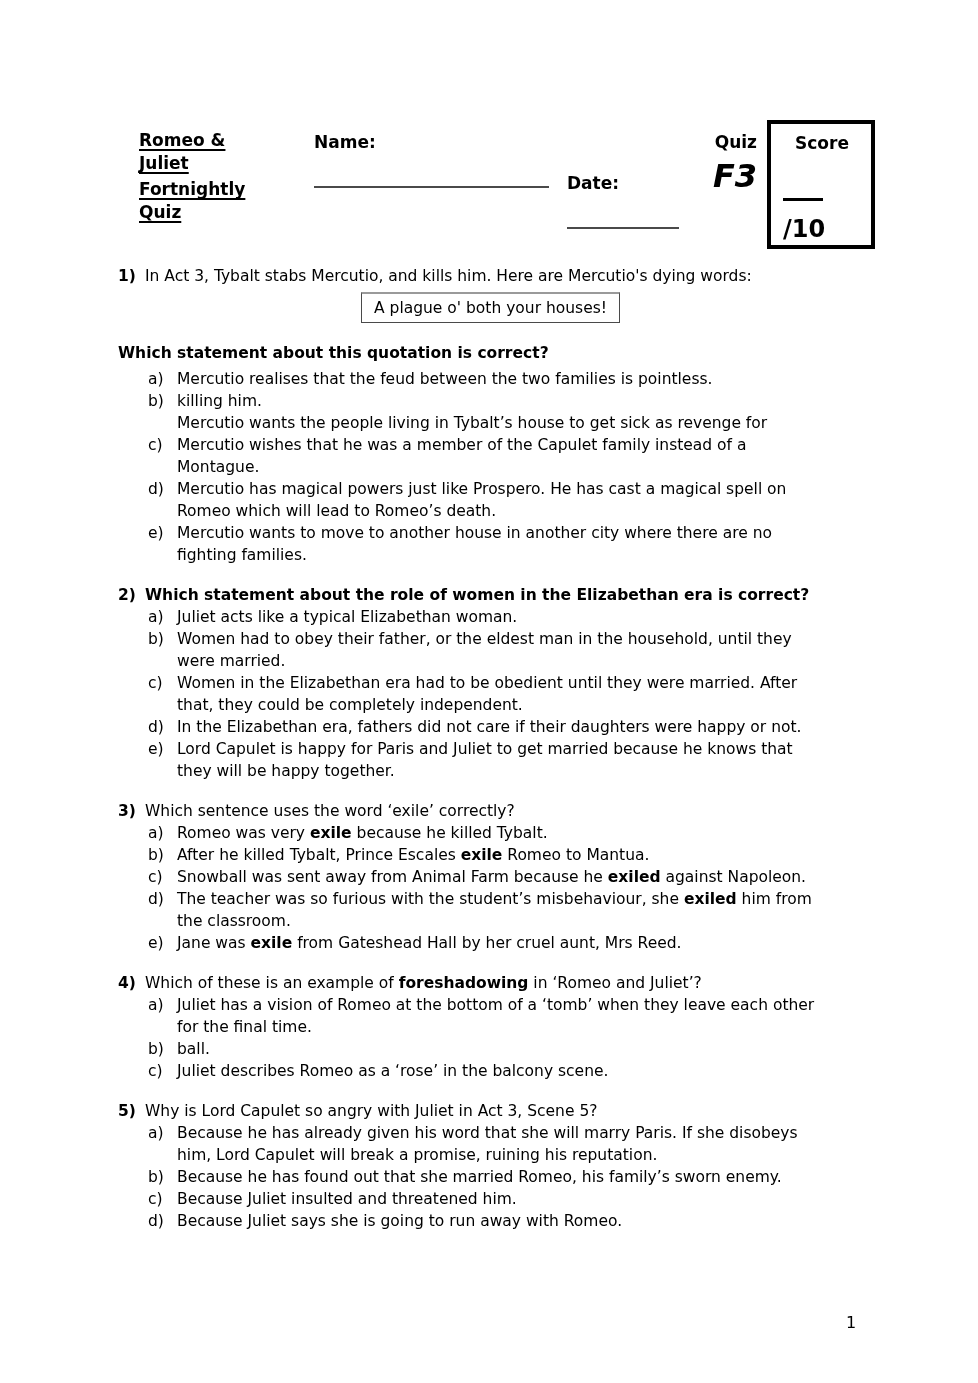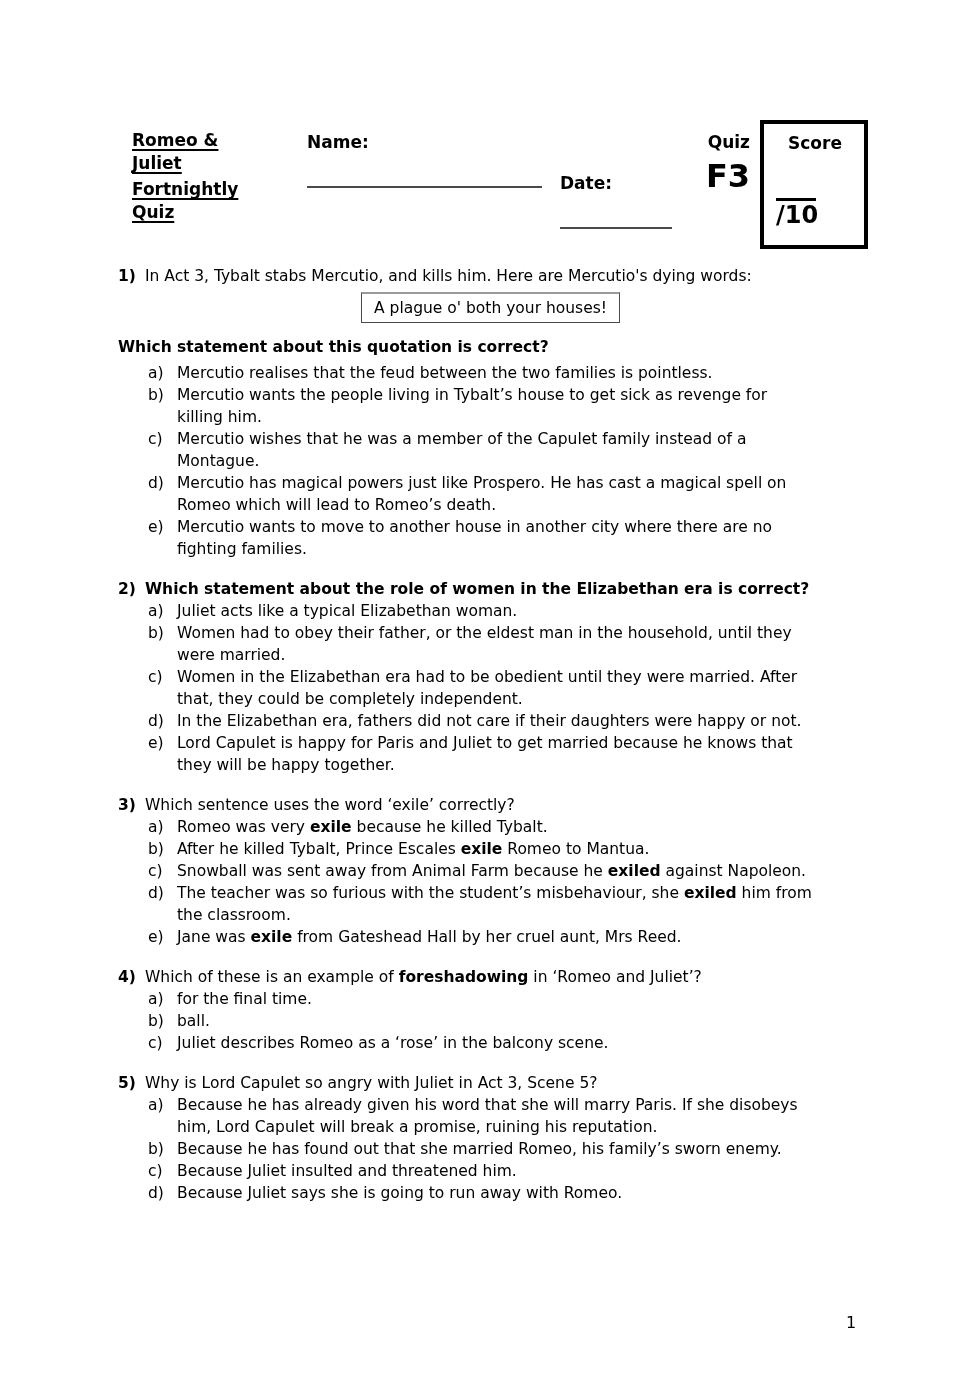--- a/index.html
+++ b/index.html
@@ -5,63 +5,63 @@
   html,body{margin:0;padding:0;background:#e8e8e8;}
   .page{
     position:relative;
     width:978px;height:1383px;
     background:#ffffff;
     font-family:"DejaVu Sans",sans-serif;
     font-size:15.5px;line-height:22px;color:#000;
     overflow:hidden;
   }
   
-  .header{position:absolute;left:4px;top:0;width:895px;height:265px;}
+  .header{position:absolute;left:11px;top:0;width:895px;height:265px;}
   .hlabel{font-weight:bold;font-size:17px;line-height:22px;}
   .title-block{
     position:absolute;left:128px;top:129px;width:132px;
     font-weight:bold;font-size:17px;line-height:23px;
   }
   .title-para{
     margin:0;
     text-decoration:underline;
     text-decoration-thickness:2px;
     text-underline-offset:3px;
     text-decoration-skip-ink:none;
   }
   .title-para + .title-para{margin-top:3px;}
   .name-block{position:absolute;left:303px;top:131px;width:235px;}
   .date-block{position:absolute;left:556px;top:131px;width:112px;margin-top:41px;}
   .fill-line{border-bottom:2px solid #4a4a4a;height:0;margin-top:32px;}
   .quiz-block{position:absolute;left:640px;top:131px;width:106px;text-align:right;}
-  .quiz-code{font-weight:bold;font-size:32px;line-height:34px;margin-top:6px;}
+  .quiz-code{font-weight:bold;font-size:32px;line-height:34px;margin-top:6px;font-style:italic;}
   .score-box{
     position:absolute;left:756px;top:120px;width:108px;height:129px;
     border:4px solid #000;box-sizing:border-box;
     padding:8px 10px 16px 12px;
   }
   .score-label{text-align:center;}
   .score-blank{width:40px;border-bottom:3px solid #000;height:44px;}
-  .score-denom{font-weight:bold;font-size:24px;line-height:28px;margin-top:0;}
+  .score-denom{font-weight:bold;font-size:24px;line-height:28px;margin-top:14px;}
   
   #questions{position:absolute;left:118px;top:265px;width:745px;}
   .question{margin:0 0 18px 0;}
   .q-row{display:flex;}
   .q-num{flex:0 0 27px;font-weight:bold;}
   .q-stem{flex:1;white-space:nowrap;}
   .q-stem.bold{font-weight:bold;}
   .quote-box{
     width:fit-content;
     margin:5px auto 3px auto;
     padding:3px 12px;
     border:1px solid #4a4a4a;
     border-top:2px solid #9a9a9a;
     white-space:nowrap;
   }
-  .subheading{font-weight:bold;margin:13px 0 4px 0;}
+  .subheading{font-weight:bold;margin:19px 0 4px 0;}
   .options{margin:0 0 0 30px;}
   .option{display:flex;}
   .opt-label{flex:0 0 29px;}
   .opt-text{flex:1;}
   .opt-line{display:block;white-space:nowrap;}
   strong.bold-term{font-weight:bold;margin-top:14px;}
   
   .page-number{position:absolute;left:846px;top:1312px;font-size:16px;line-height:22px;}
 </style>
 </head>
@@ -108,22 +108,22 @@
         <div class="options">
           <div class="option">
             <span class="opt-label">a)</span>
             <span class="opt-text">
               <span class="opt-line">Mercutio realises that the feud between the two families is pointless.</span>
             </span>
           </div>
           <div class="option">
             <span class="opt-label">b)</span>
             <span class="opt-text">
+              <span class="opt-line">killing him.</span>
               <span class="opt-line">Mercutio wants the people living in Tybalt’s house to get sick as revenge for</span>
-              <span class="opt-line">killing him.</span>
             </span>
           </div>
           <div class="option">
             <span class="opt-label">c)</span>
             <span class="opt-text">
               <span class="opt-line">Mercutio wishes that he was a member of the Capulet family instead of a</span>
               <span class="opt-line">Montague.</span>
             </span>
           </div>
           <div class="option">
@@ -224,20 +224,21 @@
       </div>
       <div class="question">
         <div class="q-row">
           <span class="q-num">4)</span>
           <span class="q-stem">Which of these is an example of <strong class="bold-term">foreshadowing</strong> in ‘Romeo and Juliet’?</span>
         </div>
         <div class="options">
           <div class="option">
             <span class="opt-label">a)</span>
             <span class="opt-text">
+              <span class="opt-line">Juliet has a vision of Romeo at the bottom of a ‘tomb’ when they leave each other</span>
               <span class="opt-line">for the final time.</span>
             </span>
           </div>
           <div class="option">
             <span class="opt-label">b)</span>
             <span class="opt-text">
               <span class="opt-line">ball.</span>
             </span>
           </div>
           <div class="option">

